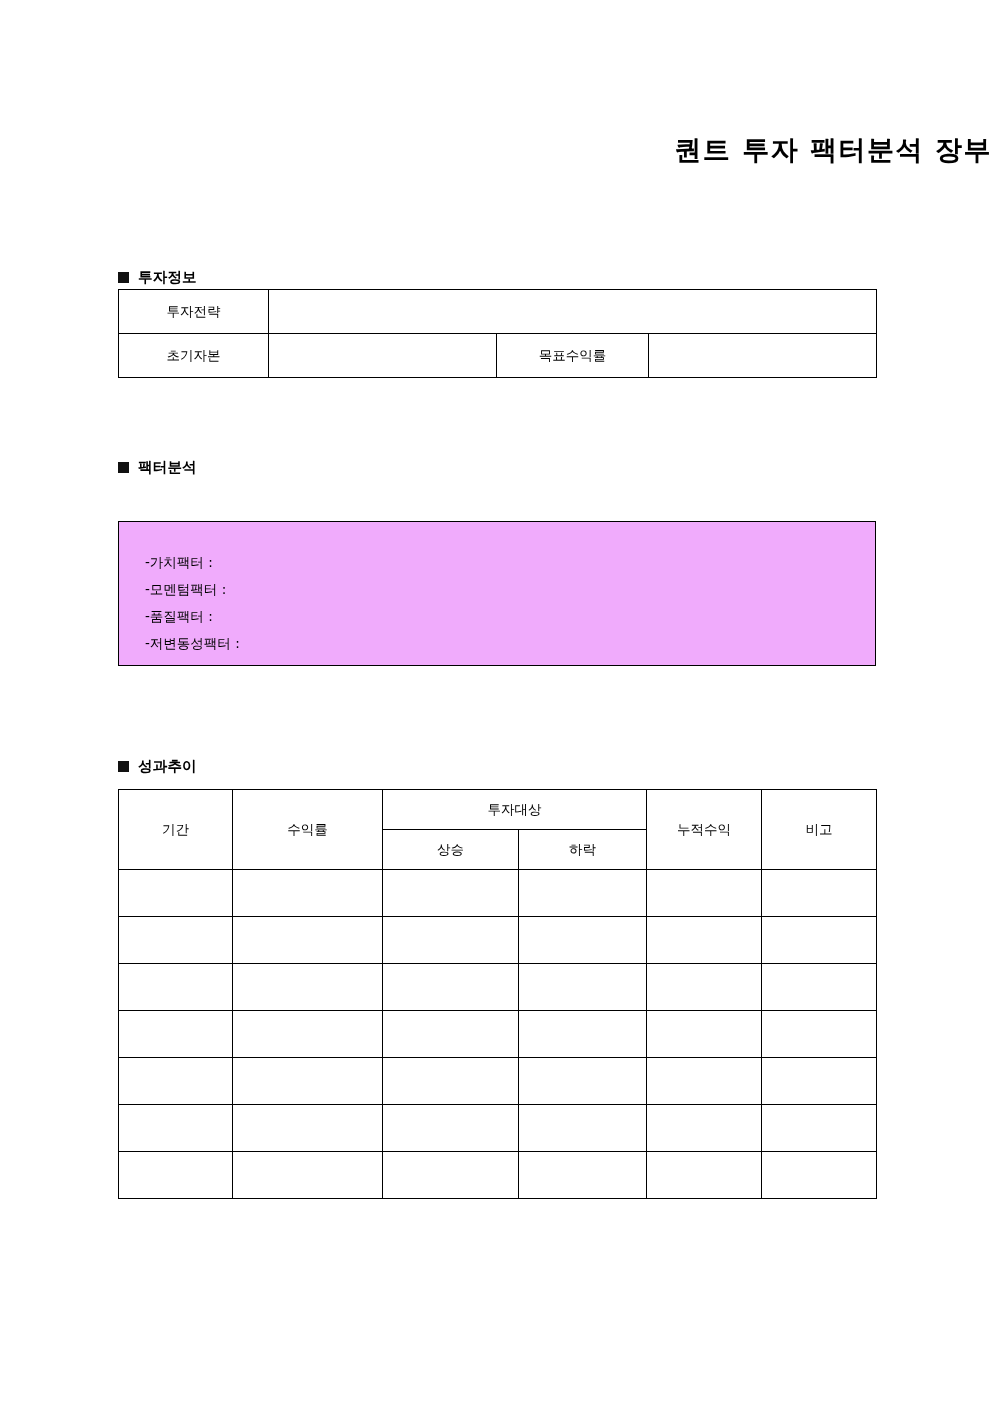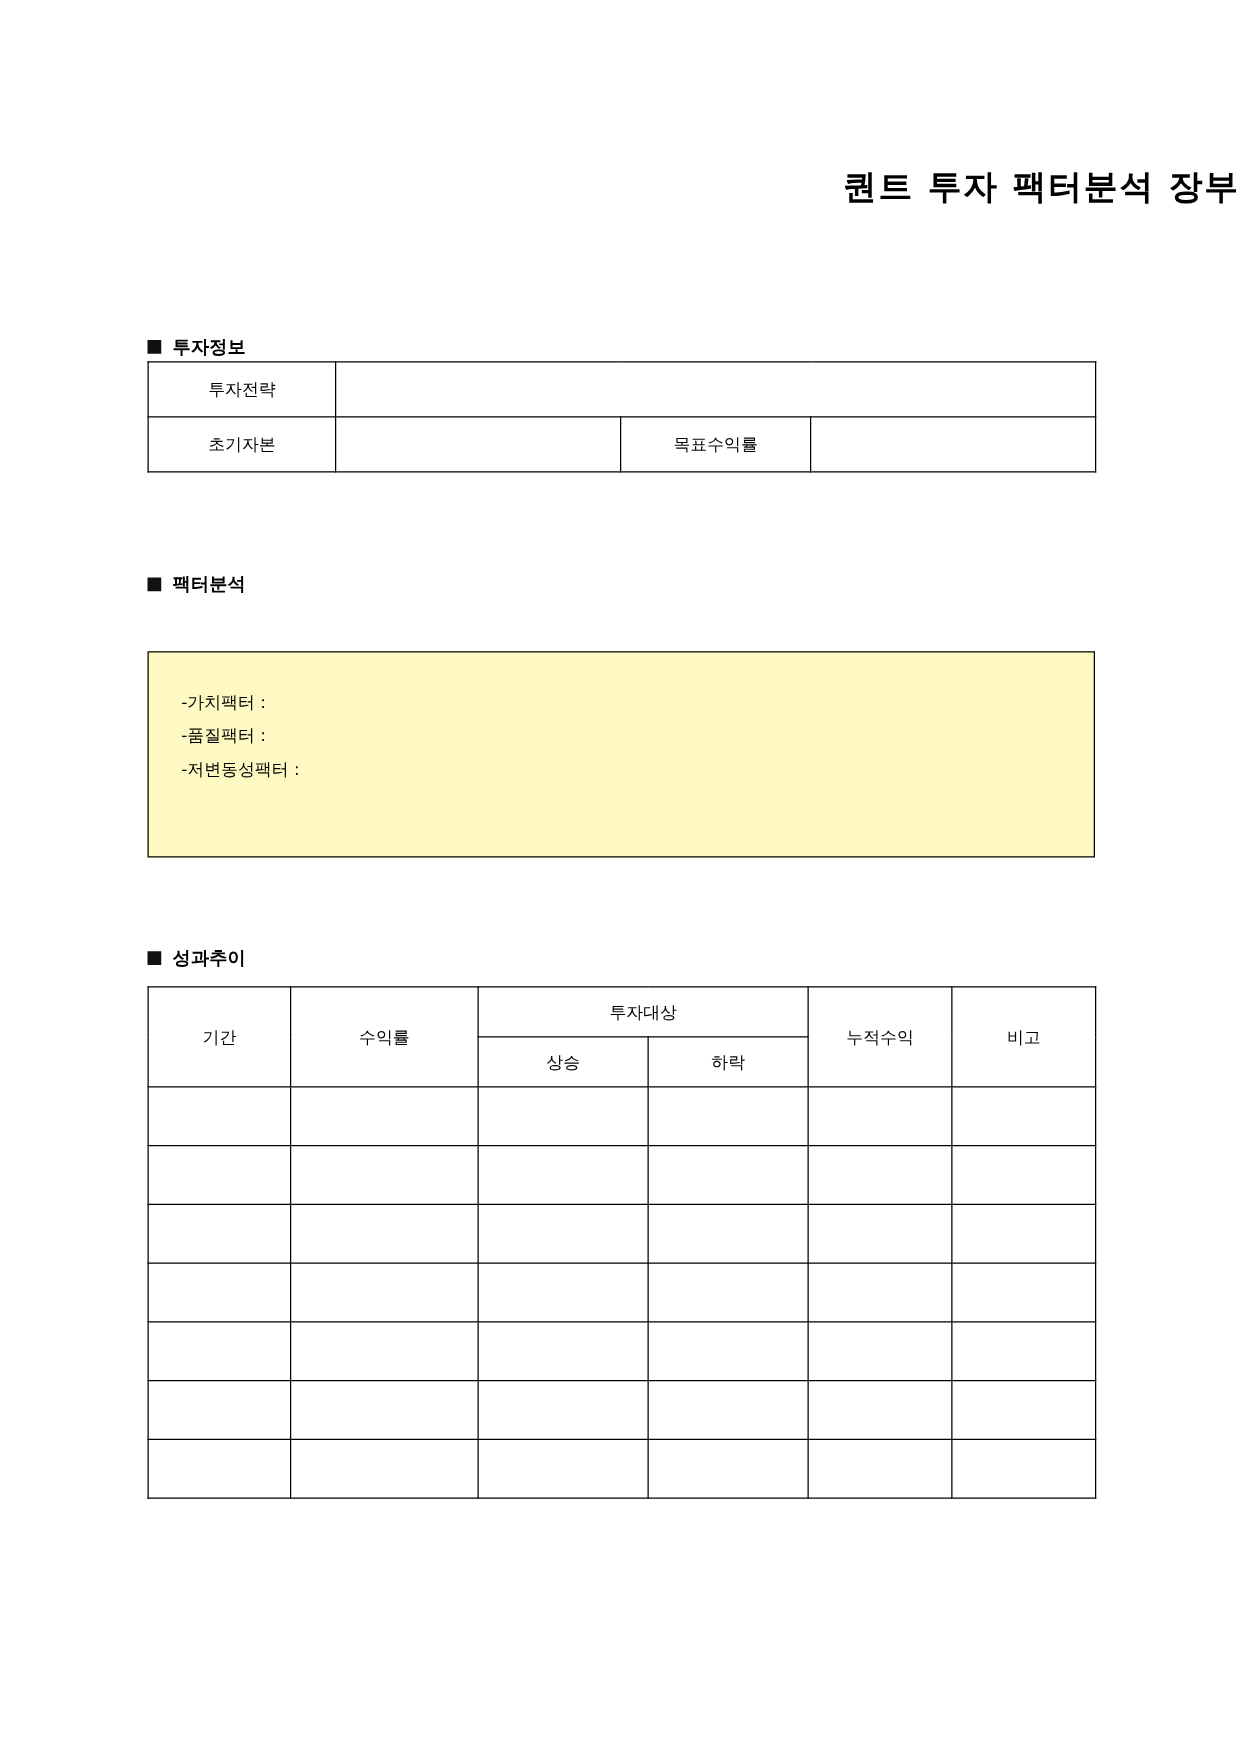--- a/index.html
+++ b/index.html
@@ -80,24 +80,24 @@
     width: 758px;
   }
   #tbl-invest td { height: 43px; }
 
   
   #factor-box {
     position: absolute;
     left: 118px;
     top: 521px;
     width: 758px;
-    height: 165px;
+    height: 145px;
     border: 1px solid #000000;
     box-sizing: border-box;
-    background: #fef9c3;
+    background: #f0abfc;
   }
   #factor-box .factor-list {
     margin: 0;
     padding: 27px 0 0 26px;
     list-style: none;
   }
   #factor-box .factor-list li {
     font-size: 13.5px;
     line-height: 27px;
     white-space: nowrap;
@@ -144,20 +144,21 @@
     </tbody>
   </table>
 
   <div class="section-head" id="head-factor">
     <span class="bullet"></span><span>팩터분석</span>
   </div>
 
   <div id="factor-box">
     <ul class="factor-list">
       <li>-가치팩터 :</li>
+      <li>-모멘텀팩터 :</li>
       <li>-품질팩터 :</li>
       <li>-저변동성팩터 :</li>
     </ul>
   </div>
 
   <div class="section-head" id="head-perf">
     <span class="bullet"></span><span>성과추이</span>
   </div>
 
   <table class="grid" id="tbl-perf">

